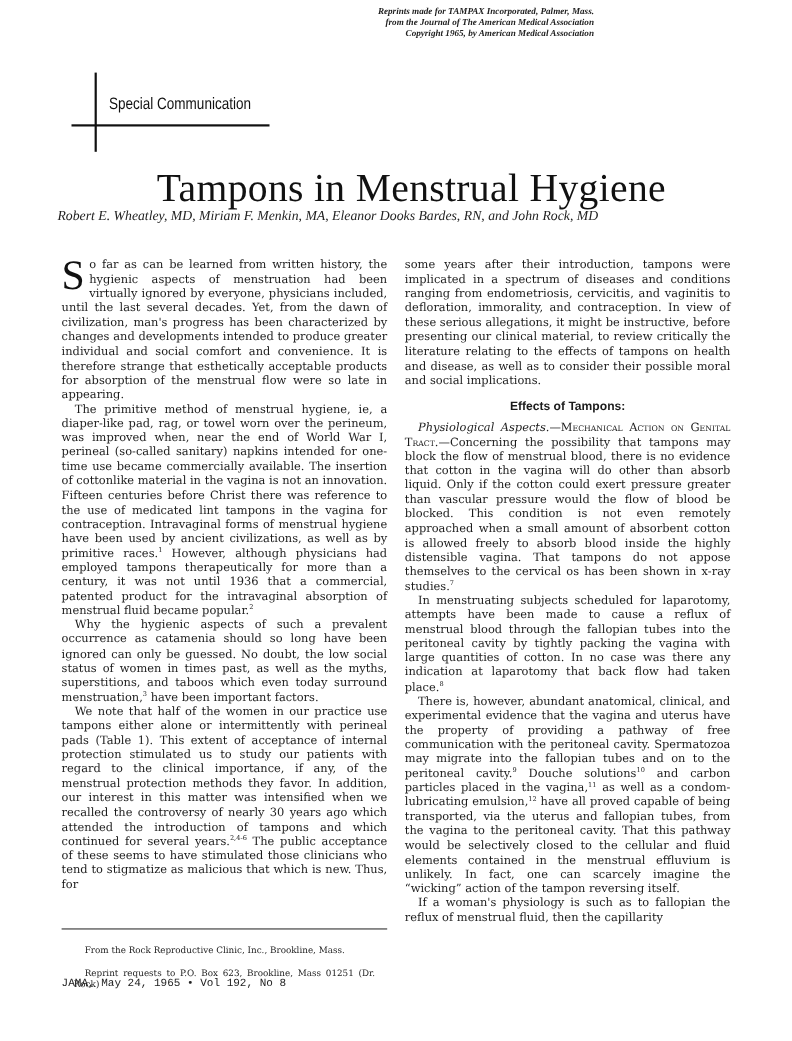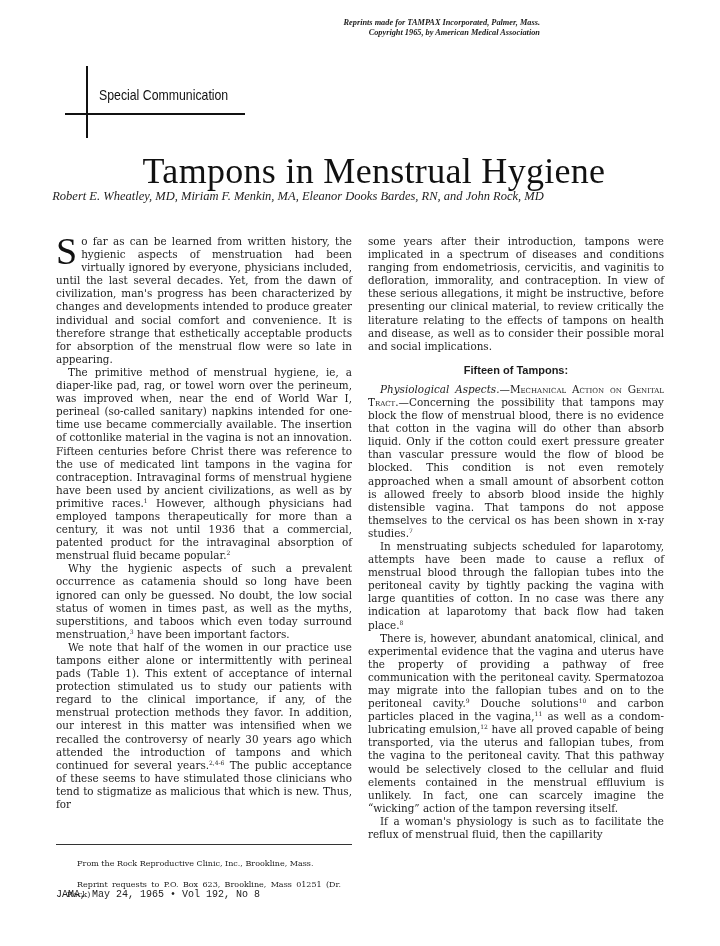--- a/index.html
+++ b/index.html
@@ -5,21 +5,21 @@
   html, body { margin: 0; padding: 0; background: #ffffff; }
   body {
     width: 720px; height: 946px; position: relative; overflow: hidden;
     color: #1a1a1a;
     font-family: "DejaVu Serif", serif;
   }
   .reprint {
     position: absolute; left: 210px; top: 6px; width: 330px;
     text-align: right;
     font-family: "Liberation Serif", serif; font-style: italic; font-weight: bold;
-    font-size: 8.3px; line-height: 10px; color: #222; margin-top: 12px;
+    font-size: 8.3px; line-height: 10px; color: #222;
   }
   .reprint div { white-space: nowrap; }
   .sec-vline { position: absolute; left: 86px; top: 66px; width: 2px; height: 72px; background: #111; }
   .sec-hline { position: absolute; left: 65px; top: 113px; width: 180px; height: 2px; background: #111; }
   .section-label {
     position: absolute; left: 99px; top: 86px;
     font-family: "Liberation Sans", sans-serif; font-size: 15px;
     transform: scaleX(0.82); transform-origin: left center;
     white-space: nowrap; color: #111;
   }
@@ -65,46 +65,47 @@
     position: absolute; left: 56px; top: 889px;
     font-family: Liberation Mono, monospace; font-size: 10px; color: #222;
     white-space: nowrap;
   }
 </style>
 </head>
 <body>
 
 <div class="reprint">
   <div>Reprints made for TAMPAX Incorporated, Palmer, Mass.</div>
+  <div>from the Journal of The American Medical Association</div>
   <div>Copyright 1965, by American Medical Association</div>
 </div>
 
 <div class="sec-vline"></div>
 <div class="sec-hline"></div>
 <div class="section-label">Special Communication</div>
 
 <h1 class="title" style="margin:14px;font-weight:normal;">Tampons in Menstrual Hygiene</h1>
 <div class="authors">Robert E. Wheatley, MD, Miriam F. Menkin, MA, Eleanor Dooks Bardes, RN, and John Rock, MD</div>
 
 <div class="col col-left">
   <p class="noindent"><span class="dropcap">S</span><span>o far as can be learned from written history, the hygienic aspects of menstruation had been virtually ignored by everyone, physicians included, until the last several decades. Yet, from the dawn of civilization, man's progress has been characterized by changes and developments intended to produce greater individual and social comfort and convenience. It is therefore strange that esthetically acceptable products for absorption of the menstrual flow were so late in appearing.</span></p>
   <p><span>The primitive method of menstrual hygiene, ie, a diaper-like pad, rag, or towel worn over the perineum, was improved when, near the end of World War I, perineal (so-called sanitary) napkins intended for one-time use became commercially available. The insertion of cottonlike material in the vagina is not an innovation. Fifteen centuries before Christ there was reference to the use of medicated lint tampons in the vagina for contraception. Intravaginal forms of menstrual hygiene have been used by ancient civilizations, as well as by primitive races.</span><sup>1</sup><span> However, although physicians had employed tampons therapeutically for more than a century, it was not until 1936 that a commercial, patented product for the intravaginal absorption of menstrual fluid became popular.</span><sup>2</sup></p>
   <p><span>Why the hygienic aspects of such a prevalent occurrence as catamenia should so long have been ignored can only be guessed. No doubt, the low social status of women in times past, as well as the myths, superstitions, and taboos which even today surround menstruation,</span><sup>3</sup><span> have been important factors.</span></p>
   <p><span>We note that half of the women in our practice use tampons either alone or intermittently with perineal pads (Table 1). This extent of acceptance of internal protection stimulated us to study our patients with regard to the clinical importance, if any, of the menstrual protection methods they favor. In addition, our interest in this matter was intensified when we recalled the controversy of nearly 30 years ago which attended the introduction of tampons and which continued for several years.</span><sup>2,4-6</sup><span> The public acceptance of these seems to have stimulated those clinicians who tend to stigmatize as malicious that which is new. Thus, for</span></p>
 </div>
 
 <div class="col col-right">
   <p class="noindent">some years after their introduction, tampons were implicated in a spectrum of diseases and conditions ranging from endometriosis, cervicitis, and vaginitis to defloration, immorality, and contraception. In view of these serious allegations, it might be instructive, before presenting our clinical material, to review critically the literature relating to the effects of tampons on health and disease, as well as to consider their possible moral and social implications.</p>
   <div class="sub-heading">
-    <div>Fifteen of Tampons:</div>
+    <div>Effects of Tampons:</div>
   </div>
   <p><i>Physiological Aspects.</i><span class="sc">—Mechanical Action on Genital Tract.</span><span>—Concerning the possibility that tampons may block the flow of menstrual blood, there is no evidence that cotton in the vagina will do other than absorb liquid. Only if the cotton could exert pressure greater than vascular pressure would the flow of blood be blocked. This condition is not even remotely approached when a small amount of absorbent cotton is allowed freely to absorb blood inside the highly distensible vagina. That tampons do not appose themselves to the cervical os has been shown in x-ray studies.</span><sup>7</sup></p>
   <p><span>In menstruating subjects scheduled for laparotomy, attempts have been made to cause a reflux of menstrual blood through the fallopian tubes into the peritoneal cavity by tightly packing the vagina with large quantities of cotton. In no case was there any indication at laparotomy that back flow had taken place.</span><sup>8</sup></p>
   <p><span>There is, however, abundant anatomical, clinical, and experimental evidence that the vagina and uterus have the property of providing a pathway of free communication with the peritoneal cavity. Spermatozoa may migrate into the fallopian tubes and on to the peritoneal cavity.</span><sup>9</sup><span> Douche solutions</span><sup>10</sup><span> and carbon particles placed in the vagina,</span><sup>11</sup><span> as well as a condom-lubricating emulsion,</span><sup>12</sup><span> have all proved capable of being transported, via the uterus and fallopian tubes, from the vagina to the peritoneal cavity. That this pathway would be selectively closed to the cellular and fluid elements contained in the menstrual effluvium is unlikely. In fact, one can scarcely imagine the “wicking” action of the tampon reversing itself.</span></p>
-  <p>If a woman's physiology is such as to facilitate the reflux of menstrual fluid, then the capillarity</p>
+  <p>If a woman's physiology is such as to fallopian the reflux of menstrual fluid, then the capillarity</p>
 </div>
 
 <div class="footnote-rule"></div>
 <div class="footnote">
   <p>From the Rock Reproductive Clinic, Inc., Brookline, Mass.</p>
   <p>Reprint requests to P.O. Box 623, Brookline, Mass 01251 (Dr. Rock)</p>
 </div>
 
 <div class="footer">JAMA, May 24, 1965 • Vol 192, No 8</div>
 

